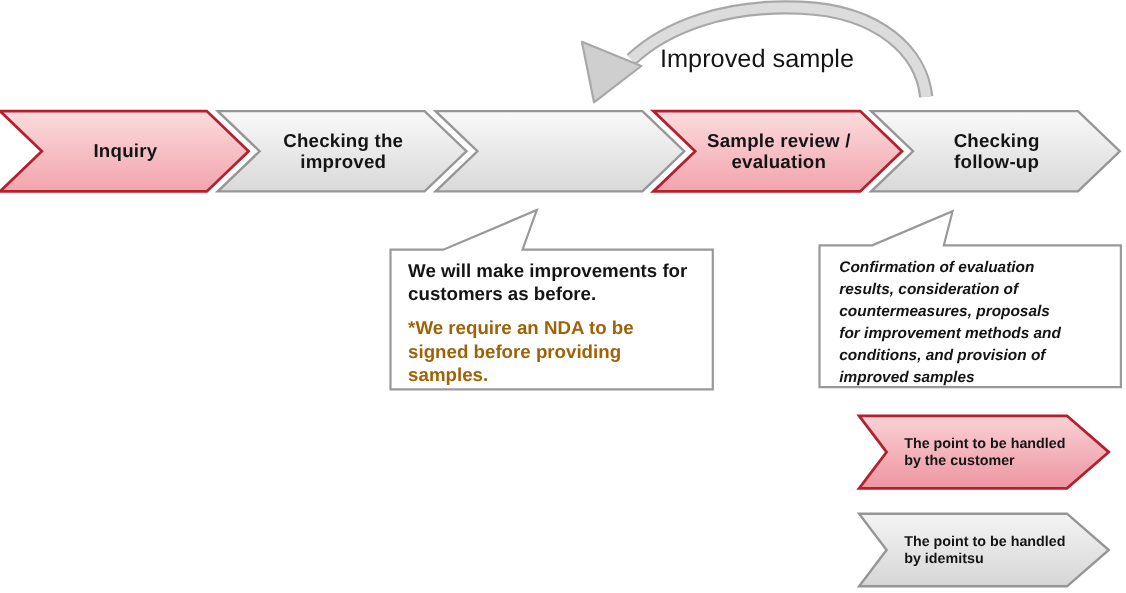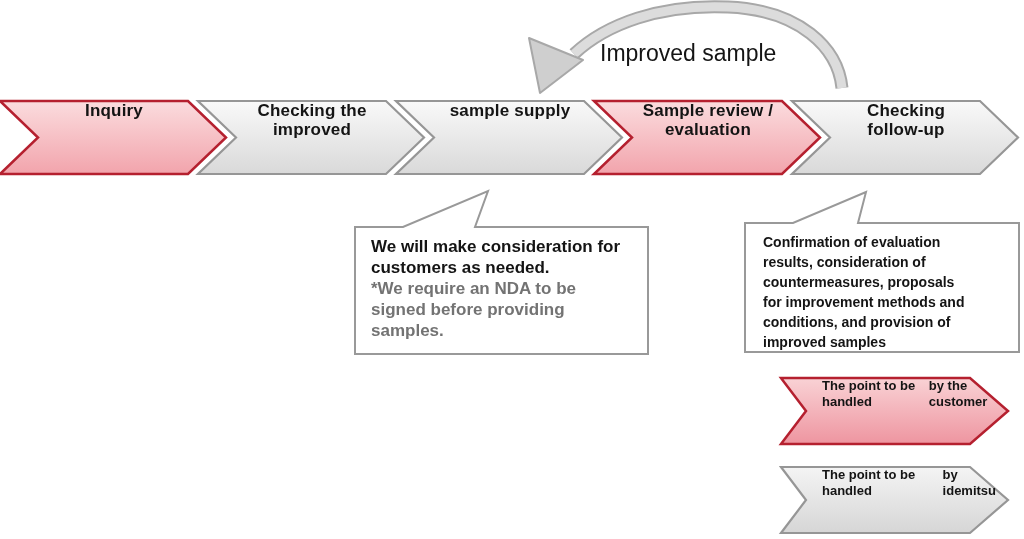--- a/index.html
+++ b/index.html
@@ -12,21 +12,21 @@
     overflow: hidden;
   }
   #diagram-svg { position: absolute; left: 0; top: 0; }
 
   .overlay { position: absolute; color: #141414; }
 
   
   .step-label {
     top: 101px; height: 73px; width: 192px;
     display: flex; flex-direction: column;
-    align-items: center; justify-content: flex-start;
+    align-items: center; justify-content: center;
     text-align: center;
     font-size: 17px; font-weight: 700; line-height: 19px;
     letter-spacing: 0.2px;
   }
   .step-label span { display: block; }
 
   
   .loop-label {
     left: 600px; top: 44px; width: 196px;
     text-align: left;
@@ -37,32 +37,32 @@
   
   .callout-text {
     font-weight: 700;
   }
   #callout1-text {
     left: 355px; top: 227px; width: 293px;
     padding: 9px 14px 0 16px; box-sizing: border-box;
     font-size: 17px; line-height: 21px;
   }
   #callout1-text p { margin: 0; }
-  #callout1-text .red-note { color: #737373; }
+  #callout1-text .red-note { color: #a16207; margin-top: 10px; }
   #callout2-text {
     left: 745px; top: 223px; width: 237px;
     padding: 9px 10px 0 18px; box-sizing: border-box;
-    font-size: 14px; line-height: 20px;
+    font-size: 14px; line-height: 20px; font-style: italic;
   }
   #callout2-text p { margin: 0; }
 
   
   .legend-label {
     left: 822px; width: 180px; height: 66px;
-    display: flex; flex-direction: row; justify-content: center;
+    display: flex; flex-direction: column; justify-content: center;
     font-size: 13px; font-weight: 700; line-height: 16px;
   }
   .legend-label span { display: block; }
   #legend-label-customer { top: 378px; }
   #legend-label-idemitsu { top: 467px; }
 </style>
 </head>
 <body>
 
 <div id="canvas">
@@ -105,39 +105,35 @@
   </svg>
 
   <div class="overlay step-label" style="left:18px">
     <span>Inquiry</span>
     <span></span>
   </div>
   <div class="overlay step-label" style="left:216px">
     <span>Checking the</span>
     <span>improved</span>
   </div>
-  <div class="overlay step-label" style="left:414px">
-    <span>sample supply</span>
-    <span></span>
-  </div>
   <div class="overlay step-label" style="left:612px">
     <span>Sample review /</span>
     <span>evaluation</span>
   </div>
   <div class="overlay step-label" style="left:810px">
     <span>Checking</span>
     <span>follow-up</span>
   </div>
 
   <div class="overlay loop-label">
     <span>Improved sample</span>
   </div>
 
   <div class="overlay callout-text" id="callout1-text">
-    <p>We will make consideration for customers as needed.</p>
+    <p>We will make improvements for customers as before.</p>
     <p class="red-note">*We require an NDA to be signed before providing samples.</p>
   </div>
   <div class="overlay callout-text" id="callout2-text">
     <p>Confirmation of evaluation results, consideration of countermeasures, proposals for improvement methods and conditions, and provision of improved samples</p>
   </div>
 
   <div class="overlay legend-label" id="legend-label-customer">
     <span>The point to be handled</span>
     <span>by the customer</span>
   </div>

